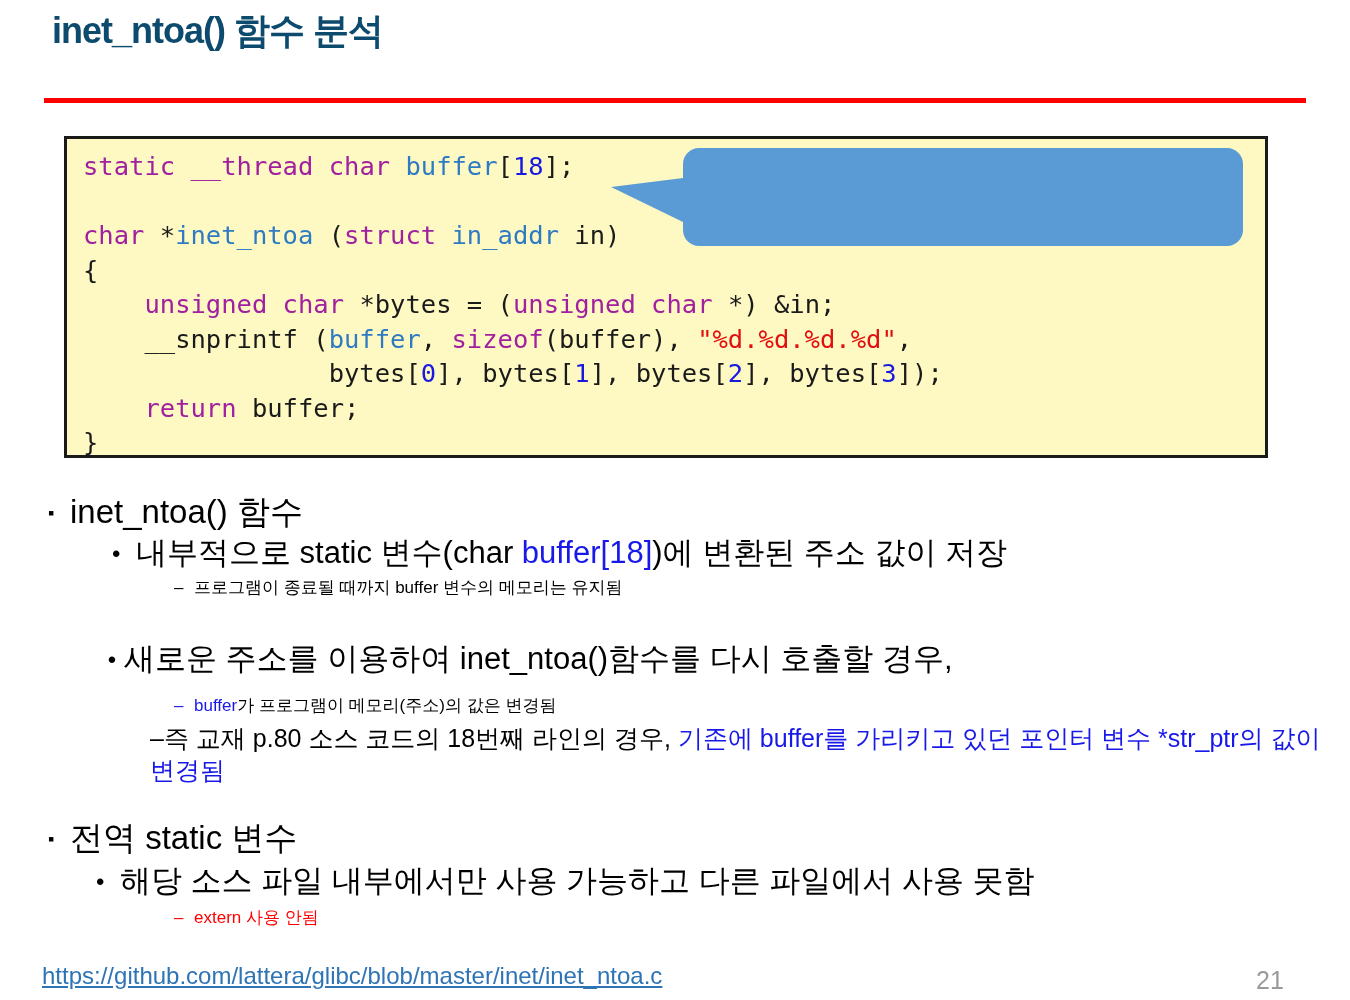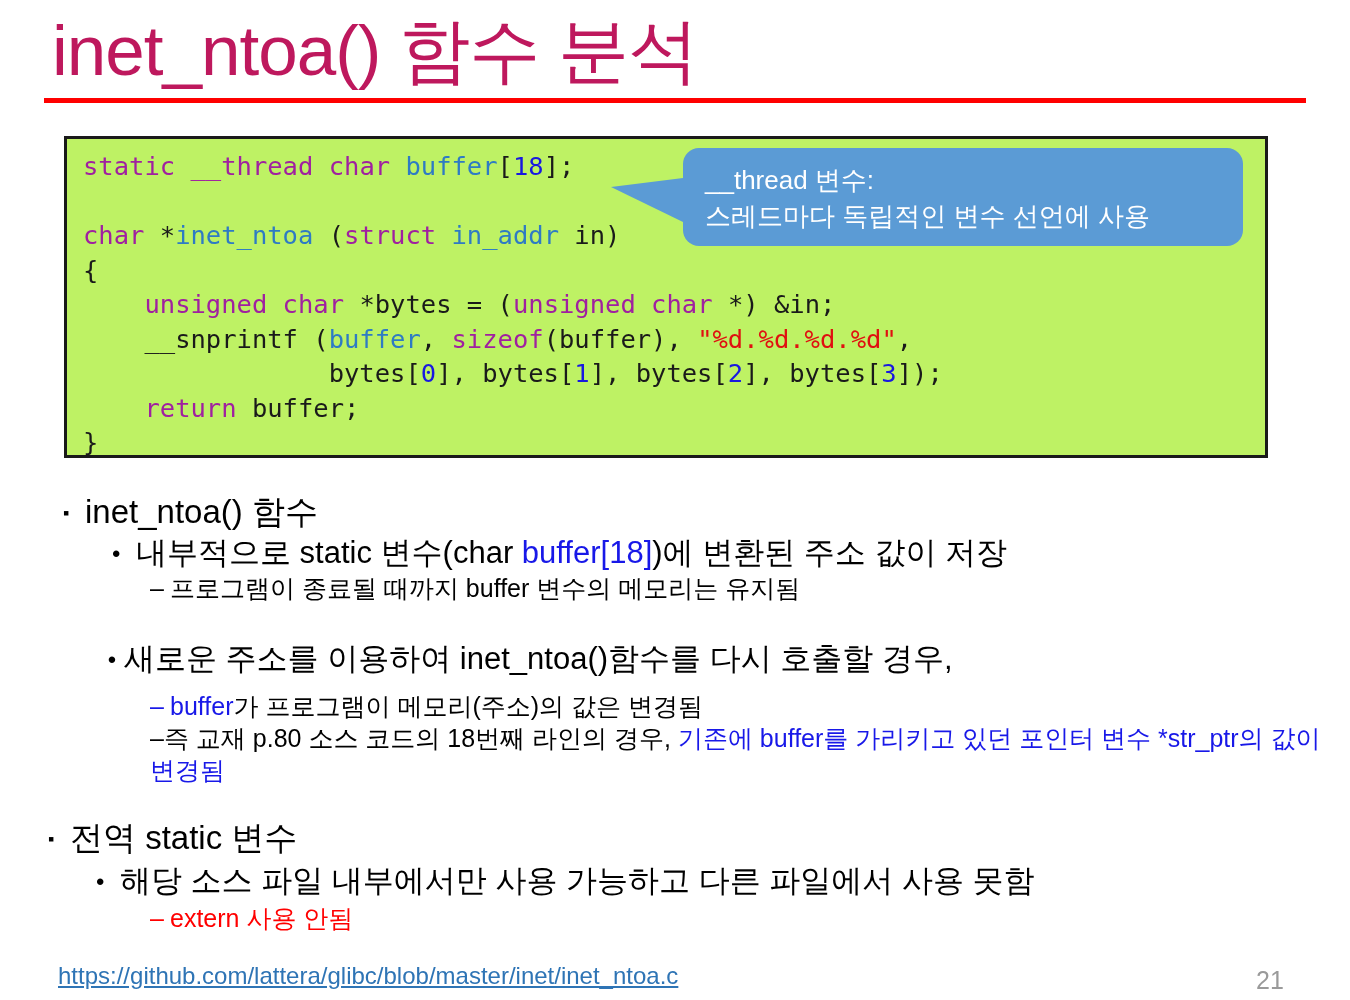--- a/index.html
+++ b/index.html
@@ -15,44 +15,44 @@
     overflow: hidden;
     font-family: "Liberation Sans", "DejaVu Sans", sans-serif;
     color: #000000;
   }
 
   
   .slide-title {
     position: absolute;
     left: 52px;
     top: 10px;
-    font-size: 71px;
-    font-weight: normal;
+    font-size: 36px;
+    font-weight: bold;
     letter-spacing: -1px;
     line-height: 1.15;
-    color: #be185d;
+    color: #0c4a6e;
     white-space: nowrap;
   }
   .title-rule {
     position: absolute;
     left: 44px;
     top: 98px;
     width: 1262px;
     height: 5px;
     background: #FF0000;
   }
 
   
   .code-box {
     position: absolute;
     left: 64px;
     top: 136px;
     width: 1204px;
     height: 322px;
-    background: #bef264;
+    background: #fef9c3;
     border: 3px solid #1a1a1a;
     box-sizing: border-box;
     overflow: hidden;
   }
   .code-text {
     position: absolute;
     left: 16px;
     top: 10px;
     font-family: "DejaVu Sans Mono", "Liberation Mono", monospace;
     font-size: 25.5px;
@@ -130,41 +130,42 @@
     white-space: nowrap;
   }
   .lvl2 .marker {
     display: inline-block;
     width: 24px;
     font-size: 24px;
     vertical-align: 1px;
   }
   .lvl3 {
     position: absolute;
-    font-size: 25px;
+    font-size: 17px;
     line-height: 32px;
     color: #000000;
+    margin-left: 24px;
   }
   .lvl3 .marker {
     display: inline-block;
     width: 20px;
   }
   .lvl3-wrap {
     position: absolute;
     font-size: 25px;
     line-height: 32px;
     width: 1180px;
   }
   .blue { color: #1818E8; }
   .red  { color: #FF0000; }
 
   
   .footer-link {
     position: absolute;
-    left: 58px;
+    left: 42px;
     top: 962px;
     font-size: 24px;
     color: #2E74B5;
     text-decoration: underline;
     white-space: nowrap;
   }
   .page-num {
     position: absolute;
     left: 1256px;
     top: 966px;
@@ -186,27 +187,25 @@
     <span class="tok-kw">unsigned</span> <span class="tok-kw">char</span> <span class="tok-pl">*bytes = (</span><span class="tok-kw">unsigned</span> <span class="tok-kw">char</span> <span class="tok-pl">*) &amp;in;</span>
     <span class="tok-pl">__snprintf (</span><span class="tok-var">buffer</span><span class="tok-pl">, </span><span class="tok-kw">sizeof</span><span class="tok-pl">(buffer), </span><span class="tok-str">"%d.%d.%d.%d"</span><span class="tok-pl">,</span>
                 <span class="tok-pl">bytes[</span><span class="tok-num">0</span><span class="tok-pl">], bytes[</span><span class="tok-num">1</span><span class="tok-pl">], bytes[</span><span class="tok-num">2</span><span class="tok-pl">], bytes[</span><span class="tok-num">3</span><span class="tok-pl">]);</span>
     <span class="tok-kw">return</span> <span class="tok-pl">buffer;</span>
 <span class="tok-pl">}</span></div>
 </div>
 
 <div class="callout">
   <div class="callout-body"></div>
   <div class="callout-tail"></div>
-  <div class="callout-text">__thread 변수:
-스레드마다 독립적인 변수 선언에 사용</div>
 </div>
 
 <div class="content">
 
-  <div class="lvl1" style="left:48px; top:492px;margin-left:15px;">
+  <div class="lvl1" style="left:48px; top:492px;">
     <span class="marker">▪</span><span>inet_ntoa() 함수</span>
   </div>
 
   <div class="lvl2" style="left:112px; top:534px;">
     <span class="marker">•</span><span>내부적으로 static 변수(char </span><span class="blue">buffer[18]</span><span>)에 변환된 주소 값이 저장</span>
   </div>
 
   <div class="lvl3" style="left:150px; top:572px;">
     <span class="marker">–</span><span>프로그램이 종료될 때까지 buffer 변수의 메모리는 유지됨</span>
   </div>

